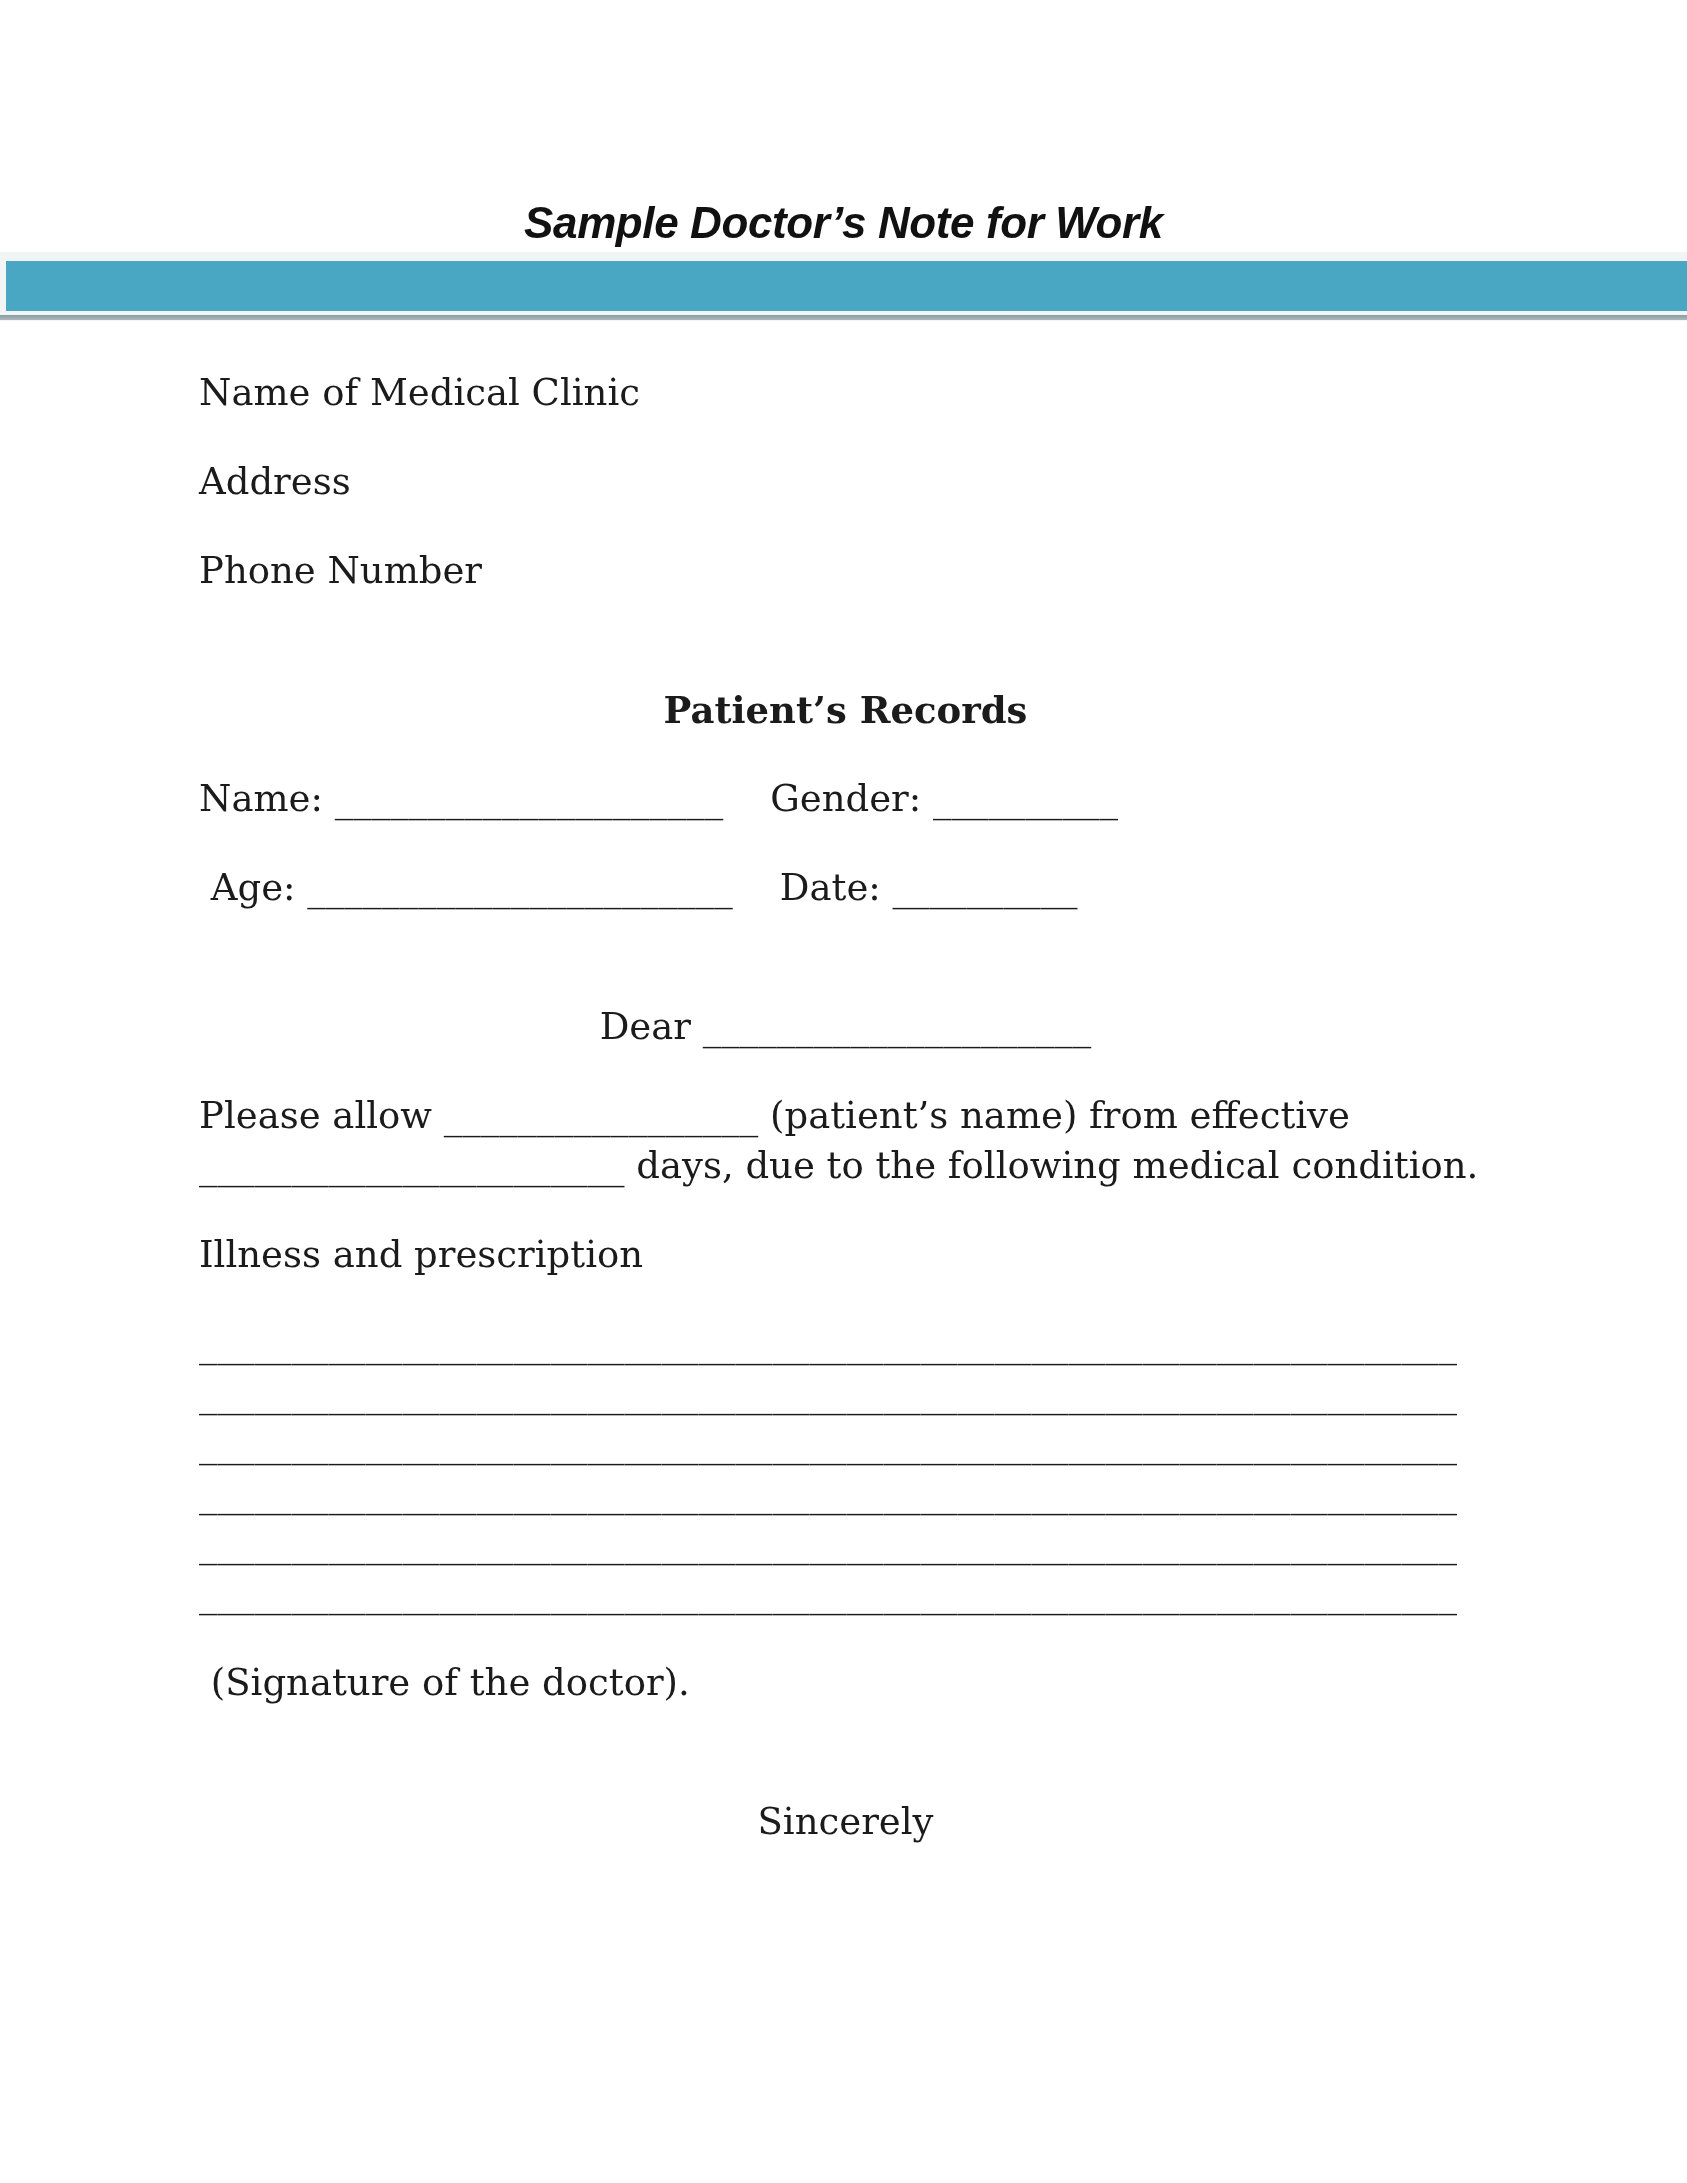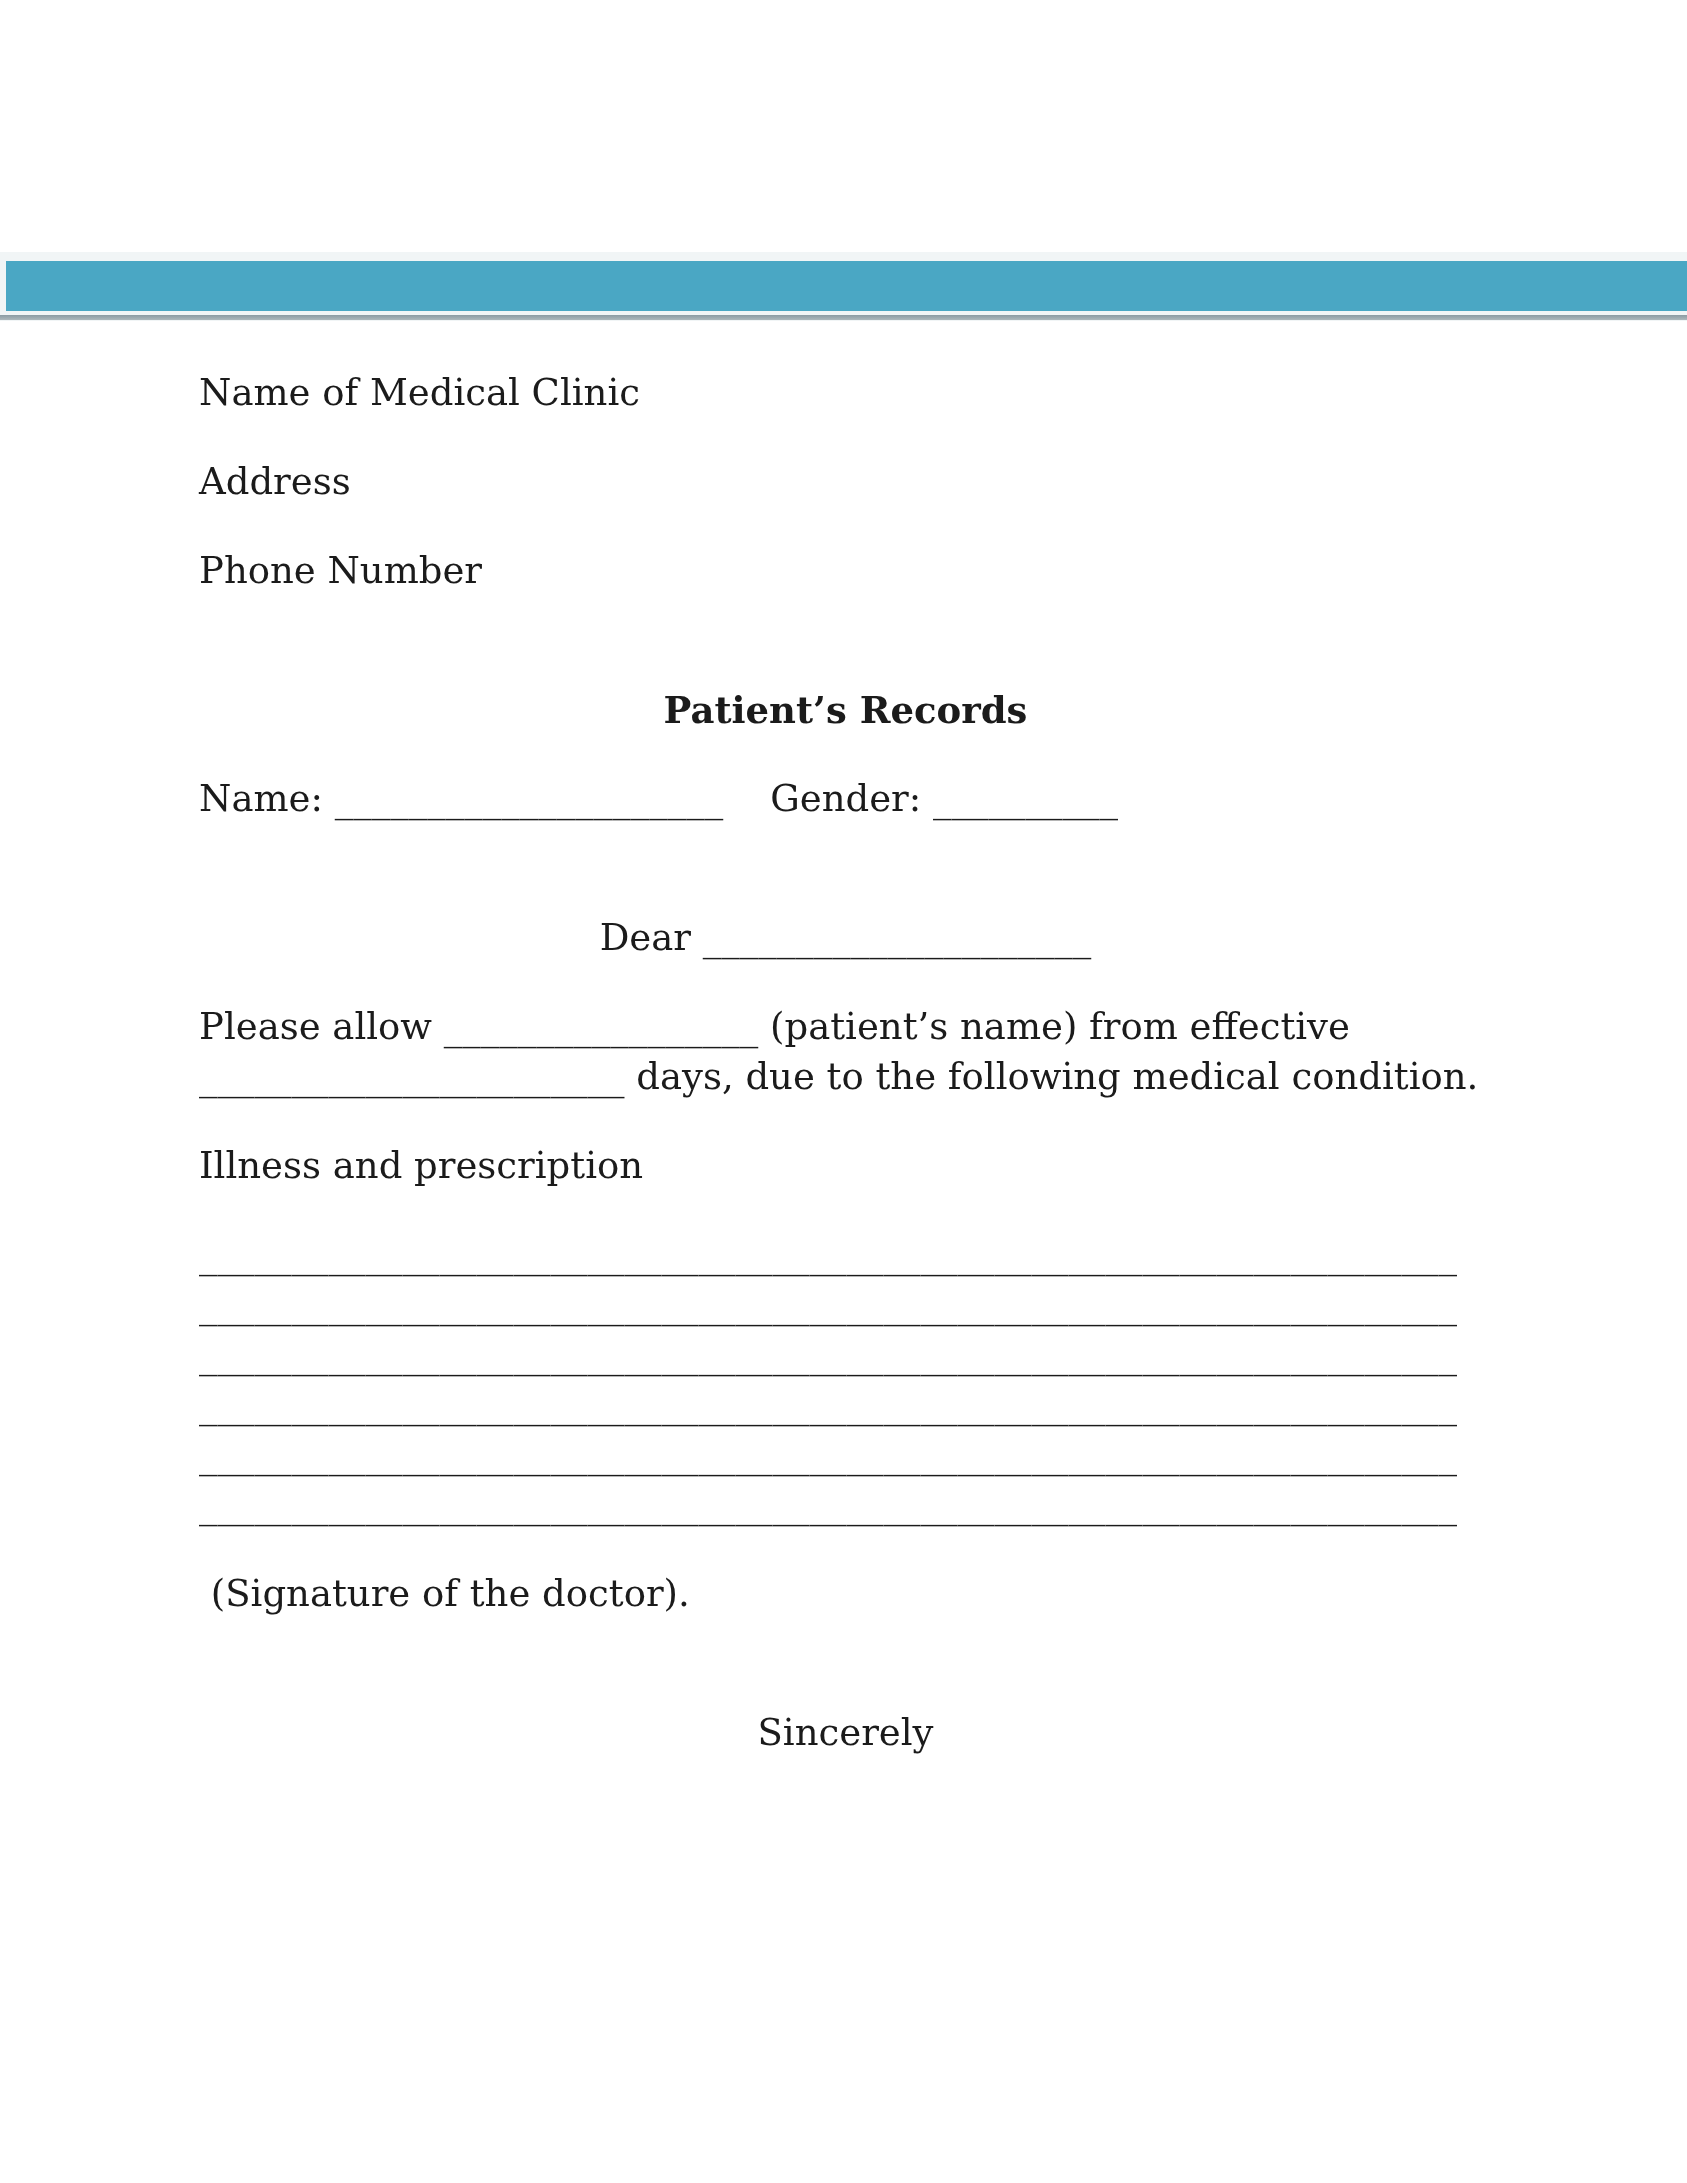--- a/index.html
+++ b/index.html
@@ -65,38 +65,40 @@
     white-space:pre-wrap;
   }
   .gap-above { margin-top:89px;text-align:center; }
   .heading { font-weight:bold; }
 </style>
 </head>
 <body>
 
 <div class="page">
 
+  <div class="doc-title">Sample Doctor’s Note for Work</div>
 
   <div class="band-strip">
     <div class="band-bar"></div>
   </div>
   <div class="band-divider"></div>
 
   <div class="content">
 
     <p class="para">Name of Medical Clinic</p>
 
     <p class="para">Address</p>
 
     <p class="para">Phone Number</p>
 
     <p class="para heading gap-above">Patient’s Records</p>
 
     <p class="para">Name: _____________________    Gender: __________</p>
 
+    <p class="para"> Age: _______________________    Date: __________</p>
 
     <p class="para gap-above">Dear _____________________</p>
 
     <p class="para">Please allow _________________ (patient’s name) from effective
 _______________________ days, due to the following medical condition.</p>
 
     <p class="para">Illness and prescription</p>
 
     <p class="para">____________________________________________________________________
 ____________________________________________________________________

